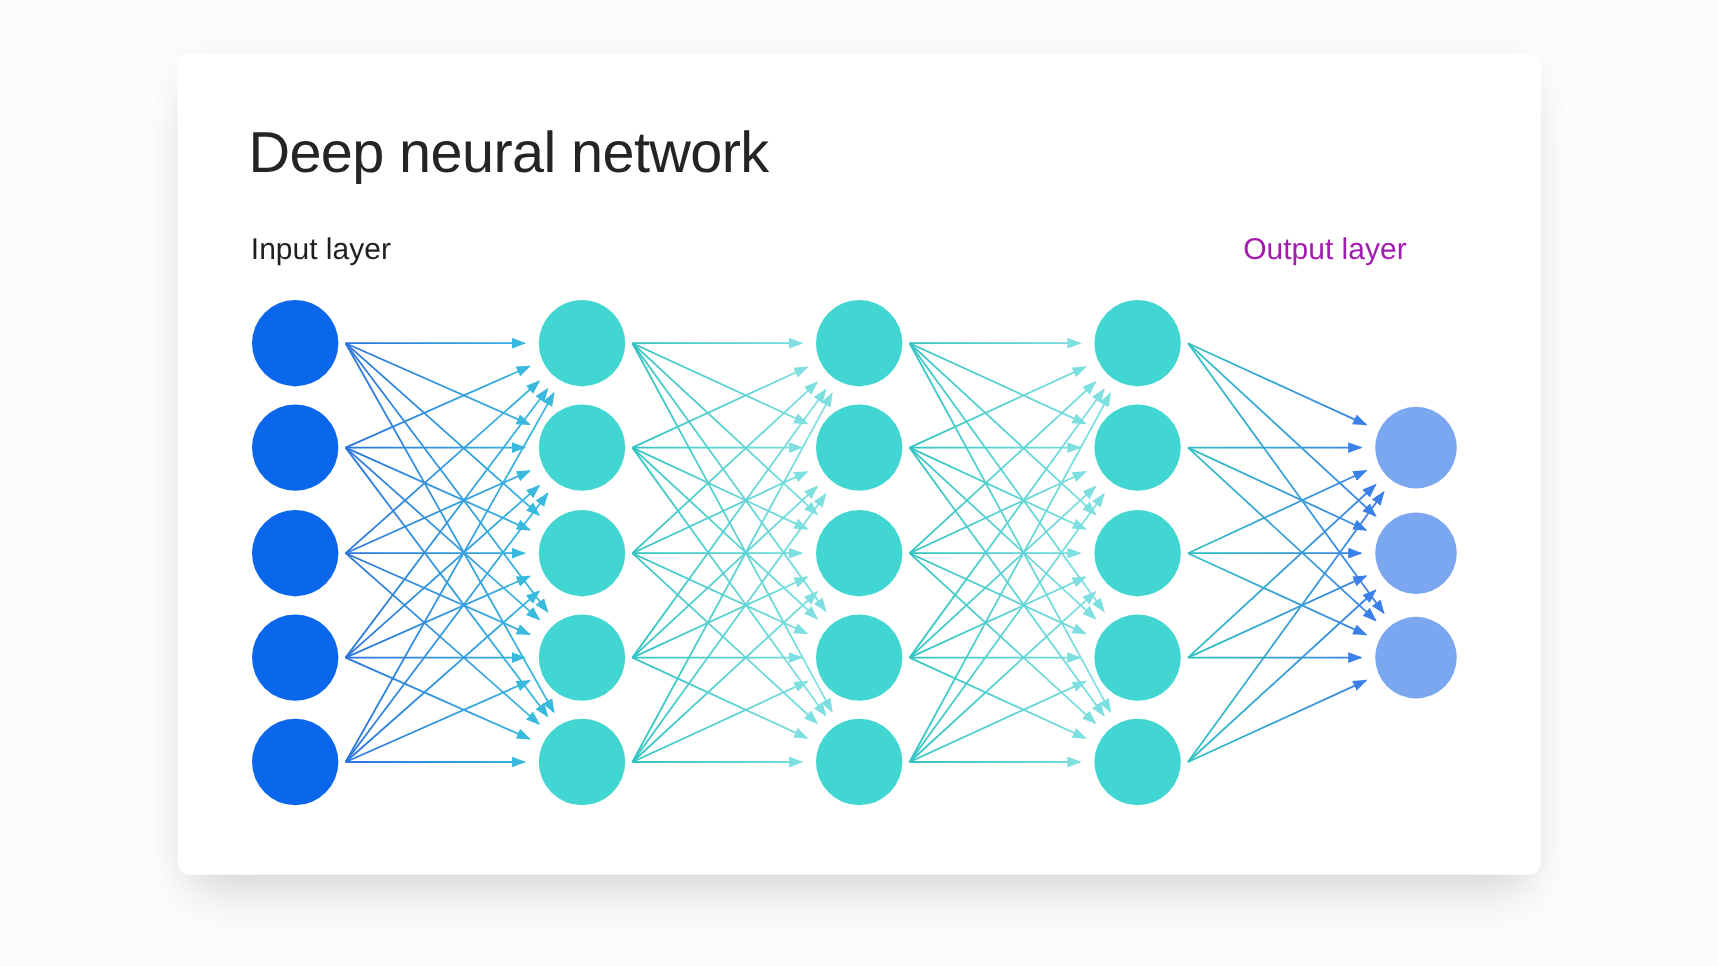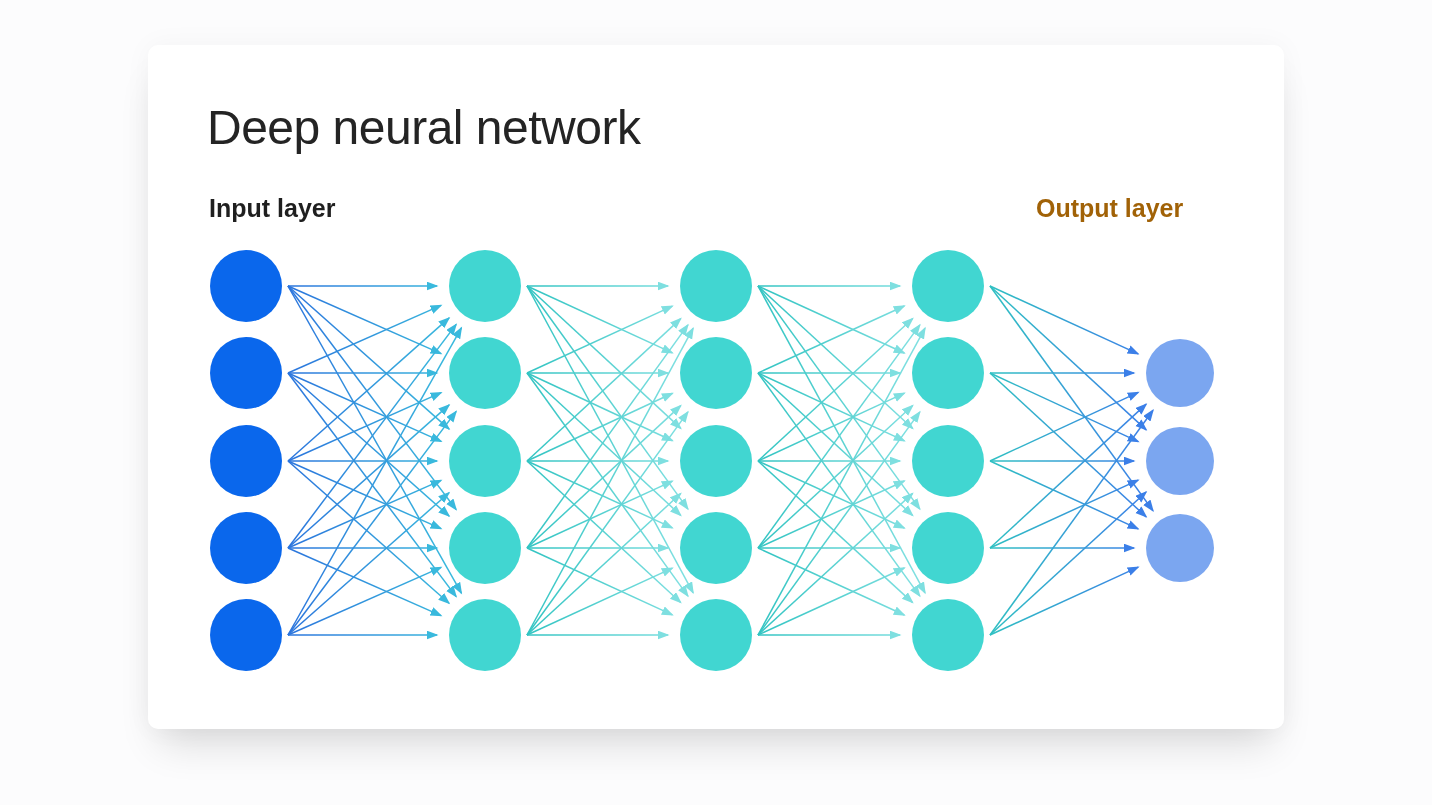--- a/index.html
+++ b/index.html
@@ -31,21 +31,21 @@
     font-size: 48px;
     font-weight: 400;
     letter-spacing: -0.5px;
     line-height: 1;
     white-space: nowrap;
   }
   .layer-label {
     position: absolute;
     top: 196px;
     font-size: 25px;
-    font-weight: 700;
+    font-weight: 400;
     line-height: 1;
     white-space: nowrap;
   }
   .label-input  { left: 209px; }
   .label-hidden { left: 575px; }
   .label-output { left: 1036px; }
   .network-svg {
     position: absolute;
     left: 0;
     top: 0;
@@ -58,21 +58,21 @@
 <body style="background: rgb(252, 252, 253);">
 
 <div class="page">
   <div class="card" style="background: rgb(255, 255, 255);"></div>
 
   <div class="page-title" style="color: rgb(36, 36, 36);">Deep neural network</div>
 
   <div class="layer-label label-input" style="color: rgb(31, 31, 31);">Input layer</div>
 
 
-  <div class="layer-label label-output" style="color: #a16207;">Output layer</div>
+  <div class="layer-label label-output" style="color: #a21caf;">Output layer</div>
 
   <svg class="network-svg" viewBox="0 0 1432 805" xmlns="http://www.w3.org/2000/svg">
       <defs>
         <linearGradient id="edge-grad-0" gradientUnits="userSpaceOnUse" x1="282" y1="0" x2="449" y2="0">
           <stop offset="0" stop-color="#2b72dd"></stop>
           <stop offset="1" stop-color="#39b9dd"></stop>
         </linearGradient>
         <marker id="arrow-0" markerWidth="9" markerHeight="8" refX="7" refY="3" orient="auto">
           <path d="M0,0 L8,3 L0,6 Z" fill="#39b9dd"></path>
         </marker>

